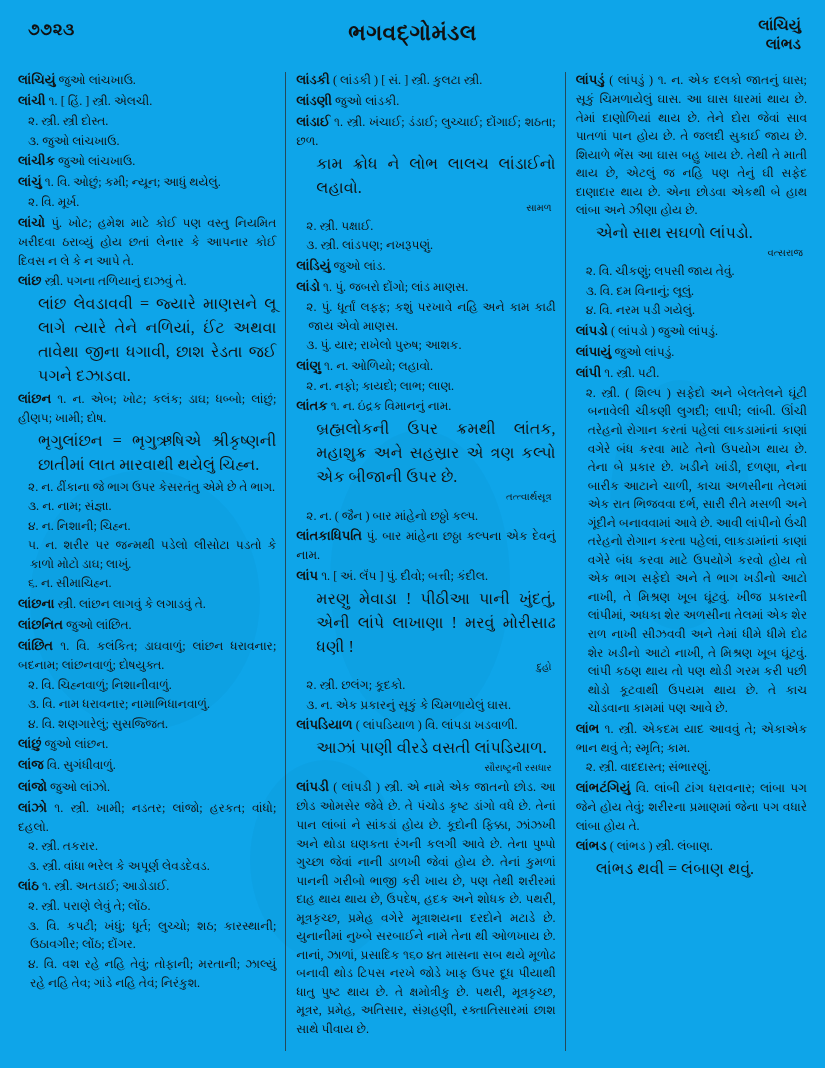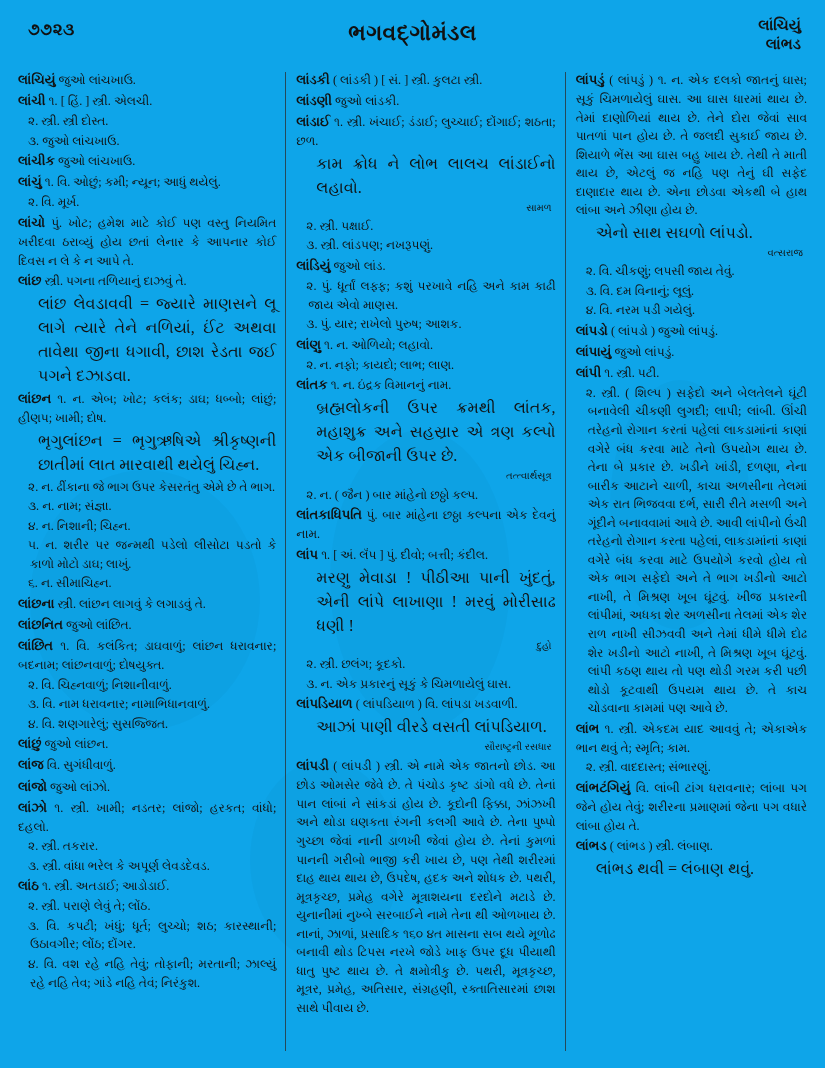--- a/index.html
+++ b/index.html
@@ -190,20 +190,21 @@
     <div class="rule"></div>
     <div class="col col-2" id="col-2">
         <p class="entry"><span class="hw">લાંડકી</span> ( લાંડકી ) [ સં. ] સ્ત્રી. કુલટા સ્ત્રી.</p>
         <p class="entry"><span class="hw">લાંડણી</span> જુઓ લાંડકી.</p>
         <p class="entry"><span class="hw">લાંડાઈ</span> ૧. સ્ત્રી. ખંચાઈ; ડંડાઈ; લુચ્ચાઈ; દોંગાઈ; શઠતા; છળ.</p>
         <p class="quote">કામ ક્રોધ ને લોભ લાલચ લાંડાઈનો લહાવો.</p>
         <p class="quote-right">સામળ</p>
         <p class="sense">૨. સ્ત્રી. પક્ષાઈ.</p>
         <p class="sense">૩. સ્ત્રી. લાંડપણ; નખરૂપણું.</p>
         <p class="entry"><span class="hw">લાંડિયું</span> જુઓ લાંડ.</p>
+        <p class="entry"><span class="hw">લાંડો</span> ૧. પું. જબરો દોંગો; લાંડ માણસ.</p>
         <p class="sense">૨. પું. ધૂર્તાં લફ્ફ; કશું પરખાવે નહિ અને કામ કાઢી જાય એવો માણસ.</p>
         <p class="sense">૩. પું. યાર; રાખેલો પુરુષ; આશક.</p>
         <p class="entry"><span class="hw">લાંણુ</span> ૧. ન. ઓળિયો; લહાવો.</p>
         <p class="sense">૨. ન. નફો; કાયદો; લાભ; લાણ.</p>
         <p class="entry"><span class="hw">લાંતક</span> ૧. ન. ઇંદ્રક વિમાનનું નામ.</p>
         <p class="quote">બ્રહ્મલોકની ઉપર ક્રમથી લાંતક, મહાશુક્ર અને સહસ્રાર એ ત્રણ કલ્પો એક બીજાની ઉપર છે.</p>
         <p class="quote-right">તત્ત્વાર્થસૂત્ર</p>
         <p class="sense">૨. ન. ( જૈન ) બાર માંહેનો છઠ્ઠો કલ્પ.</p>
         <p class="entry"><span class="hw">લાંતકાધિપતિ</span> પું. બાર માંહેના છઠ્ઠા કલ્પના એક દેવનું નામ.</p>
         <p class="entry"><span class="hw">લાંપ</span> ૧. [ અં. લૅંપ ] પું. દીવો; બત્તી; કંદીલ.</p>

